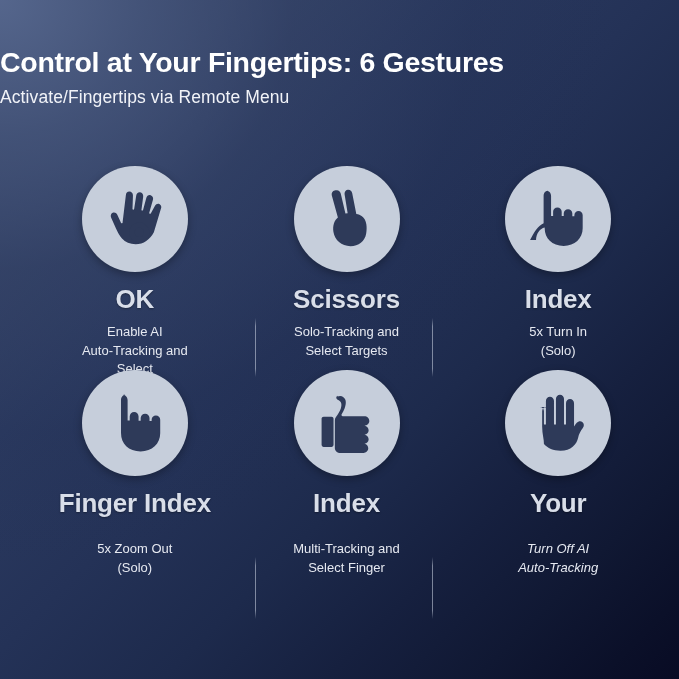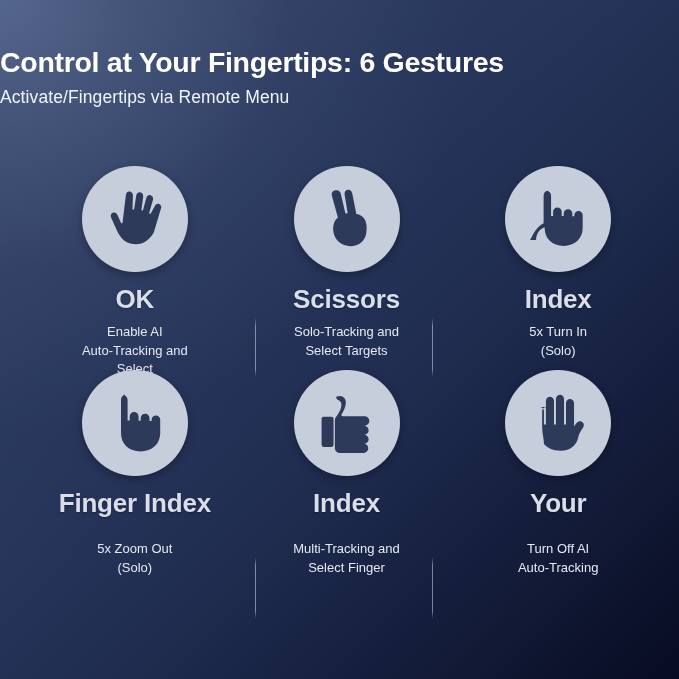--- a/index.html
+++ b/index.html
@@ -216,21 +216,21 @@
 Select Finger</div>
     </div>
 
     <div class="card">
       <div class="icon-circle">
         <svg viewBox="0 0 100 100" aria-hidden="true">
           <path d="M22.6 25.7c3.4 0 6.1 2.8 6.1 6.2v20.3h3V16.3c0-3.4 2.7-6.2 6.1-6.2s6.1 2.8 6.1 6.2v35.9h3V13.4c0-3.4 2.7-6.2 6.1-6.2s6.1 2.8 6.1 6.2v38.8h3V19.9c0-3.4 2.7-6.2 6.1-6.2s6.1 2.8 6.1 6.2v35.4c1.3-2.2 2.7-4.1 4.1-5.6 2.6-2.8 6.3-3.1 8.8-.9 2.5 2.2 2.7 5.9.4 8.8-3.6 4.6-5.9 9.4-7.1 14.6-2.4 10.2-10.6 19.8-26.8 19.8-10.9 0-19.3-3.6-25-10.1C29 75.3 26 66.4 26 55.5V31.9c0-3.4 2.7-6.2 6.1-6.2h-9.5z"></path>
         </svg>
       </div>
       <div class="card-title">Your</div>
-      <div class="card-desc" style="white-space:pre-line;">Turn Off AI
+      <div class="card-desc" style="white-space:pre-line;font-style:italic;">Turn Off AI
 Auto-Tracking</div>
     </div>
 
   </div>
 
   <div class="divider" id="divider-r1-a"></div>
   <div class="divider" id="divider-r1-b"></div>
   <div class="divider" id="divider-r2-a"></div>
   <div class="divider" id="divider-r2-b"></div>
 

